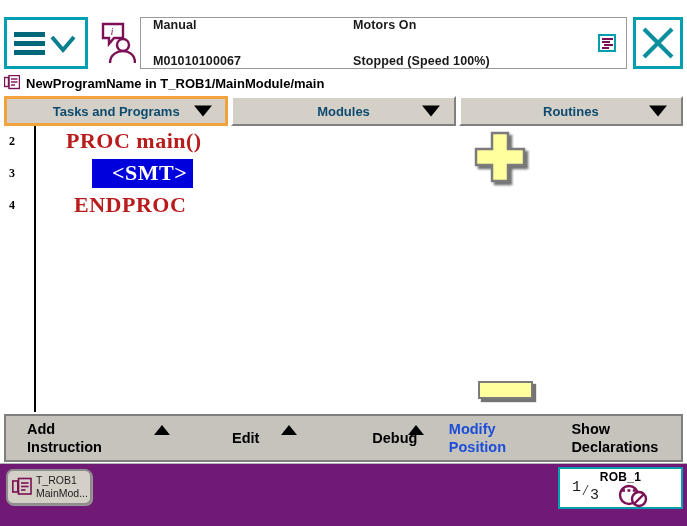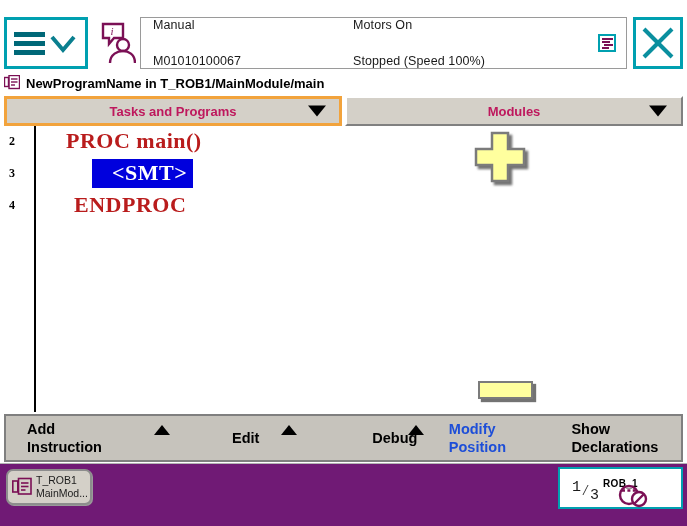--- a/index.html
+++ b/index.html
@@ -72,21 +72,21 @@
     align-items: center;
     box-sizing: border-box;
     position: relative;
   }
   .hdr-col {
     display: flex;
     flex-direction: column;
     justify-content: center;
     gap: 22px;
     font-size: 12.5px;
-    font-weight: normal;
+    font-weight: bold;
     color: #1a1a1a;
     letter-spacing: 0.1px;
   }
   .hdr-col.left  { margin-left: 12px; width: 200px; }
   .hdr-col.right { margin-left: 0px; }
 
   .hdr-taskicon {
     position: absolute;
     right: 10px;
     top: 50%;
@@ -143,21 +143,21 @@
     border-left: 2px solid #ffffff;
     border-right: 2px solid #808080;
     border-bottom: 2px solid #808080;
     box-sizing: border-box;
     display: flex;
     align-items: center;
     justify-content: center;
     position: relative;
     font-size: 13px;
     font-weight: bold;
-    color: #be185d;
+    color: #0c4a6e;
     margin-right: 3px;
   }
   .tabbtn:last-child { margin-right: 0; }
   .tabbtn.selected {
     outline: 3px solid #f2a33c;
     outline-offset: -3px;
     z-index: 2;
   }
   .tabbtn .tbl { pointer-events: none; }
   .tabbtn .caret {
@@ -310,25 +310,24 @@
     right: 4px; top: 3px;
     width: 125px; height: 42px;
     border: 2px solid #00a0b0;
     background: #ffffff;
     box-sizing: border-box;
   }
   .jogbox .rob {
     position: absolute;
     left: 0; right: 0; top: 1px;
     text-align: center;
-    font-size: 10px;
+    font-size: 12px;
     font-weight: bold;
     color: #000000;
     letter-spacing: 0.3px;
-    margin-top: 8px;
   }
   .jogbox .frac {
     position: absolute;
     left: 12px; top: 14px;
     font-family: Liberation Mono, monospace;
     font-size: 15px;
     color: #1c1c1c;
   }
   .jogbox .frac .num { position: relative; top: -4px; }
   .jogbox .frac .den { position: relative; top: 4px; }
@@ -404,20 +403,24 @@
 
   <div class="tabrow">
     <div class="tabbtn selected">
       <span class="tbl">Tasks and Programs</span>
       <span class="caret"></span>
     </div>
     <div class="tabbtn">
       <span class="tbl">Modules</span>
       <span class="caret"></span>
     </div>
+    <div class="tabbtn">
+      <span class="tbl">Routines</span>
+      <span class="caret"></span>
+    </div>
   </div>
 
   <div class="editor">
     <div class="gutter-line"></div>
 
     <div class="code-row" style="top:0px;">
       <span class="lineno">2</span>
       <span class="codetext" style="margin-left:36px;">PROC main()</span>
     </div>
 

